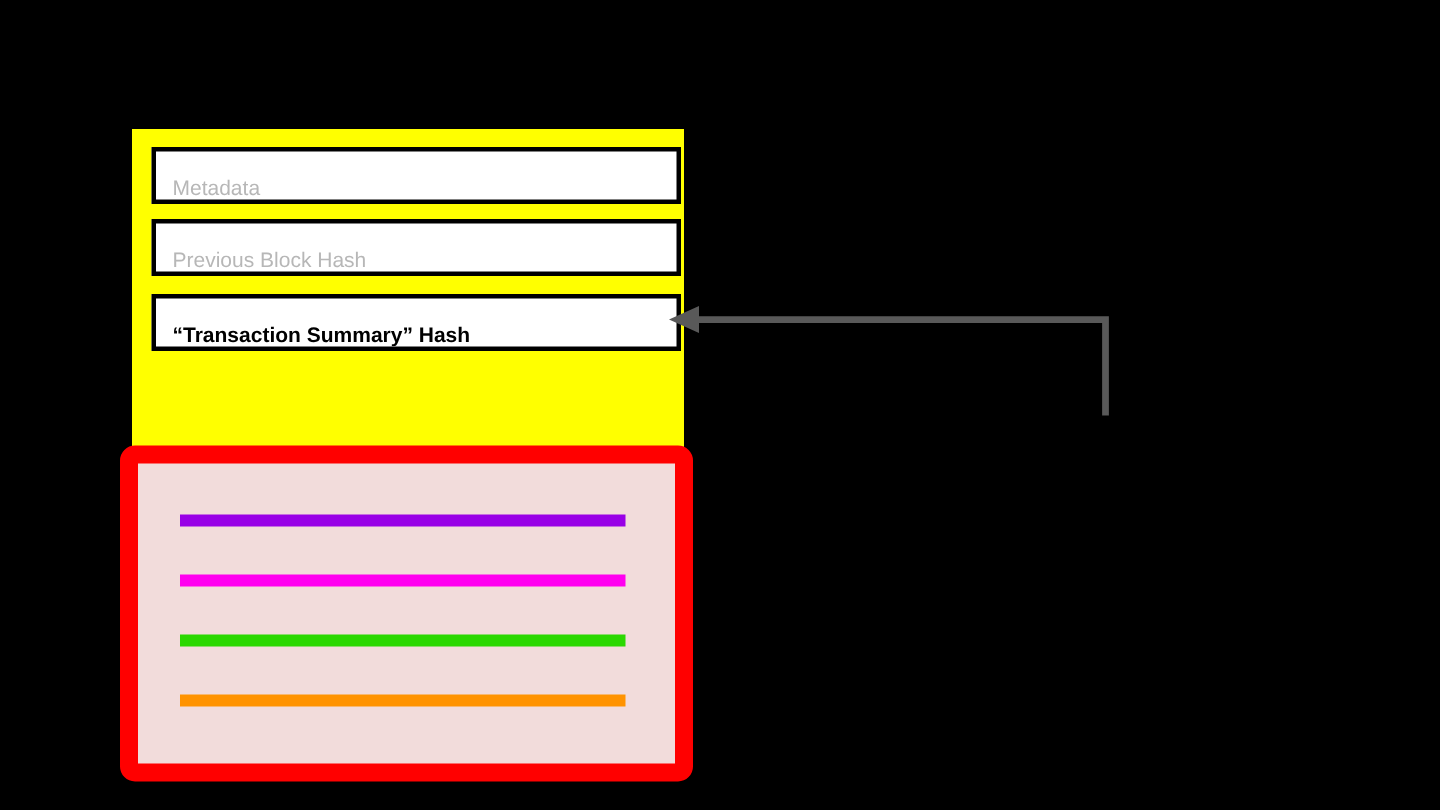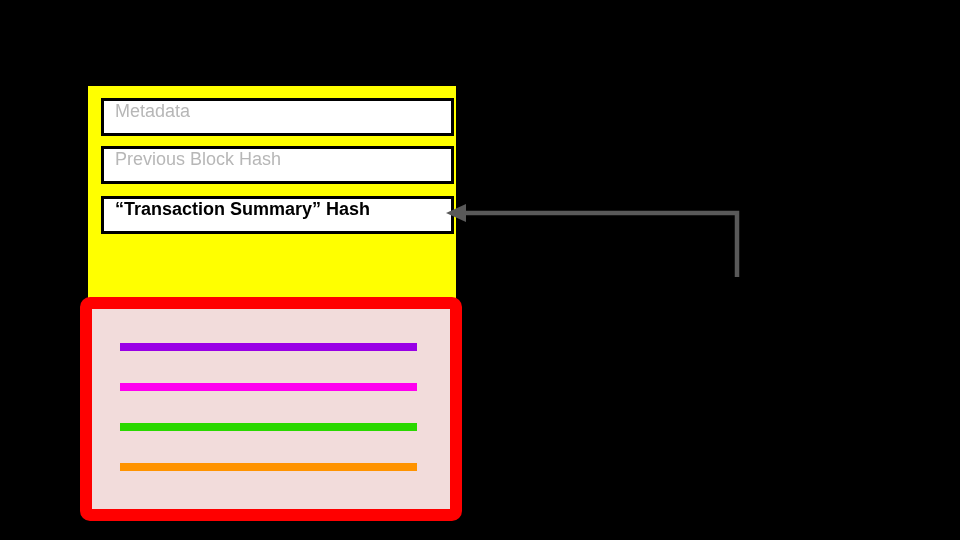--- a/index.html
+++ b/index.html
@@ -22,23 +22,23 @@
     height: 212px;
   }
   .field {
     position: absolute;
     left: 13px;
     width: 336px;
     height: 32px;
     background: #ffffff;
     border: 3px solid #000000;
     display: flex;
-    align-items: flex-start;
+    align-items: flex-end;
     padding-left: 11px;
-    font-size: 18px;
+    font-size: 14px;
     white-space: nowrap;
     overflow: hidden;
   }
   .field.f1 { top: 12px; }
   .field.f2 { top: 60px; }
   .field.f3 { top: 110px; font-weight: bold; }
   .red-box {
     position: absolute;
     left: 80px;
     top: 297px;

